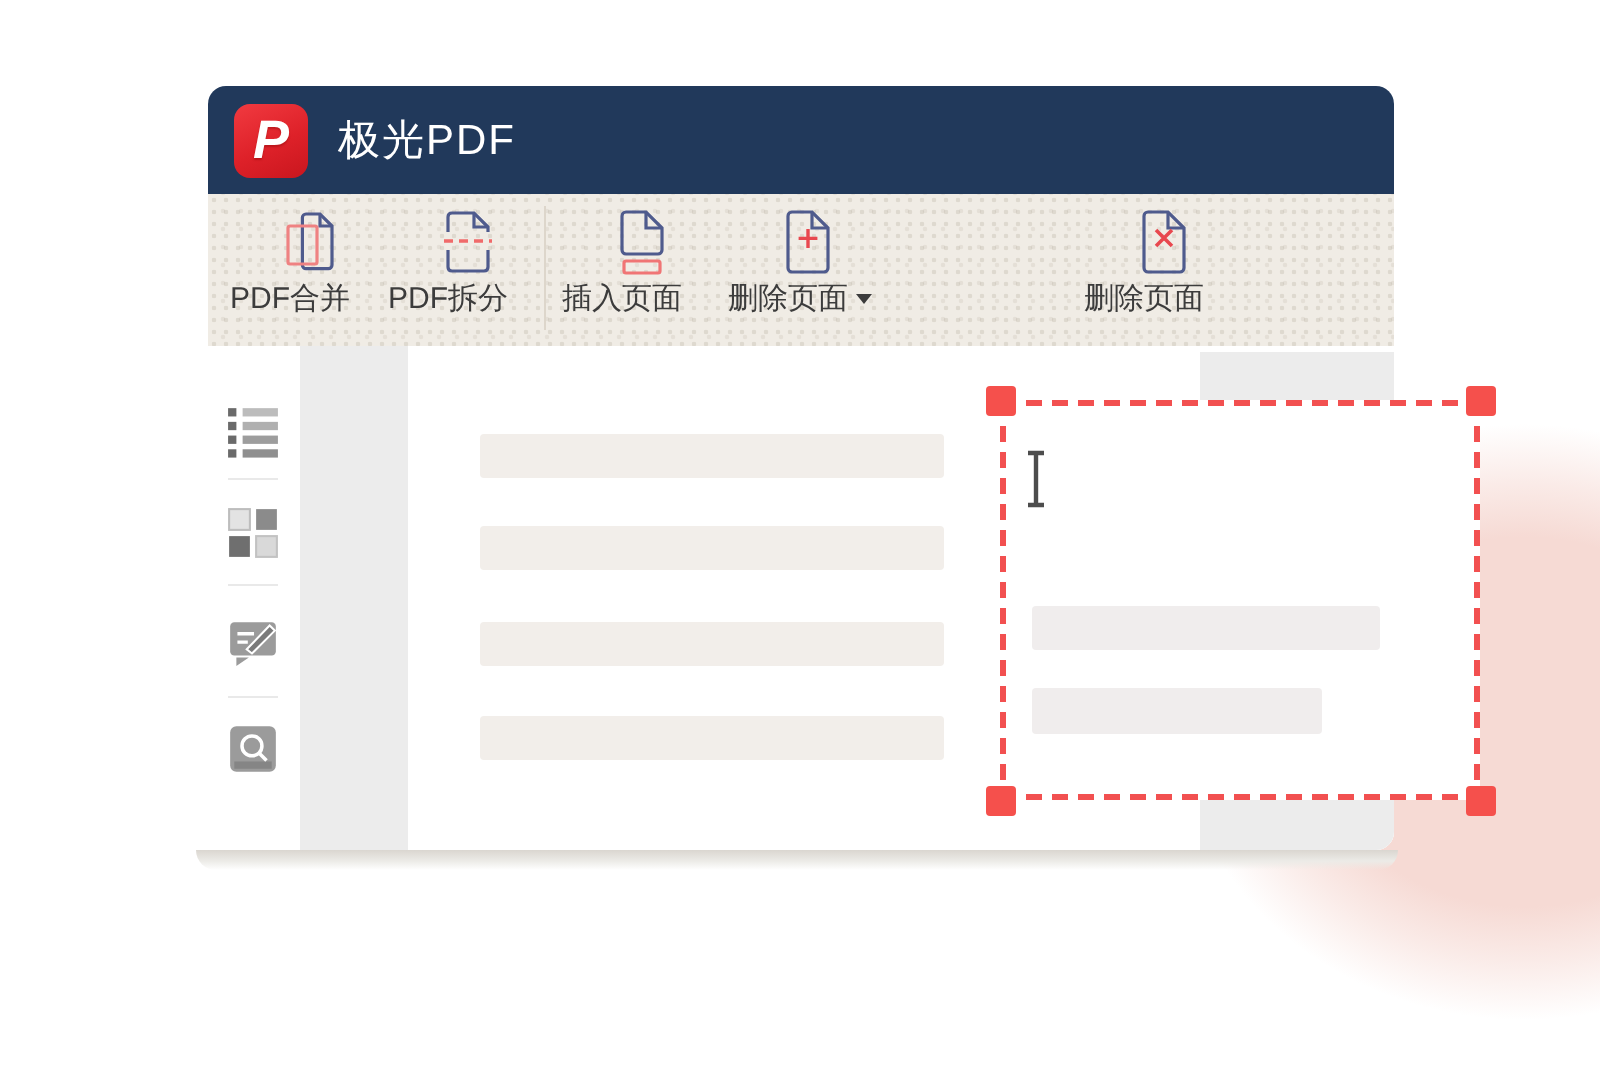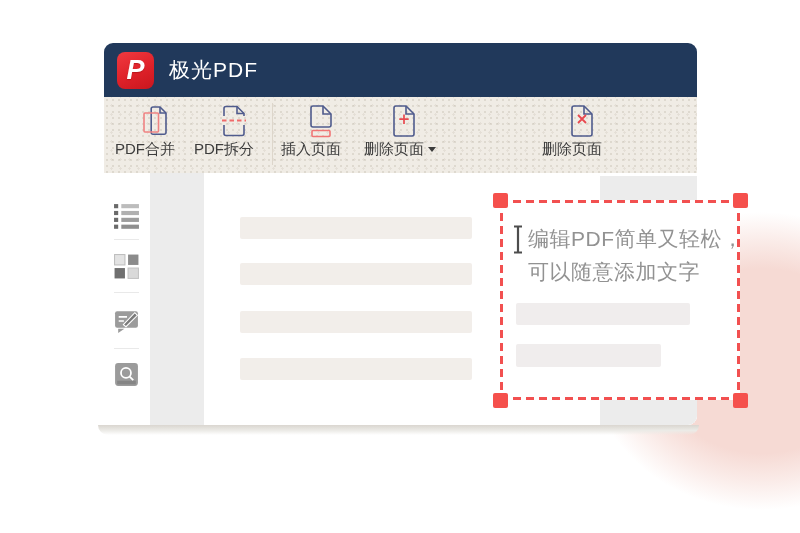--- a/index.html
+++ b/index.html
@@ -217,24 +217,20 @@
     <div class="sel-edge h" style="bottom:0"></div>
     <div class="sel-edge v" style="left:0"></div>
     <div class="sel-edge v" style="right:0"></div>
 
     <span class="text-cursor">
       <svg width="12" height="29" viewBox="0 0 12 29">
         <path d="M2 1.5h8M6 1.5v26M2 27.5h8" stroke="#4d4d4d" stroke-width="2.2" fill="none"></path>
       </svg>
     </span>
 
-    <div class="sel-text">
-      <div>编辑PDF简单又轻松，</div>
-      <div>可以随意添加文字</div>
-    </div>
 
     <div class="sel-bar" style="left:16px; top:103px; width:174px; height:22px"></div>
     <div class="sel-bar" style="left:16px; top:144px; width:145px; height:23px"></div>
   </div>
 
   <div class="sel-handle" style="left:493px; top:193px"></div>
   <div class="sel-handle" style="left:733px; top:193px"></div>
   <div class="sel-handle" style="left:493px; top:393px"></div>
   <div class="sel-handle" style="left:733px; top:393px"></div>
 

